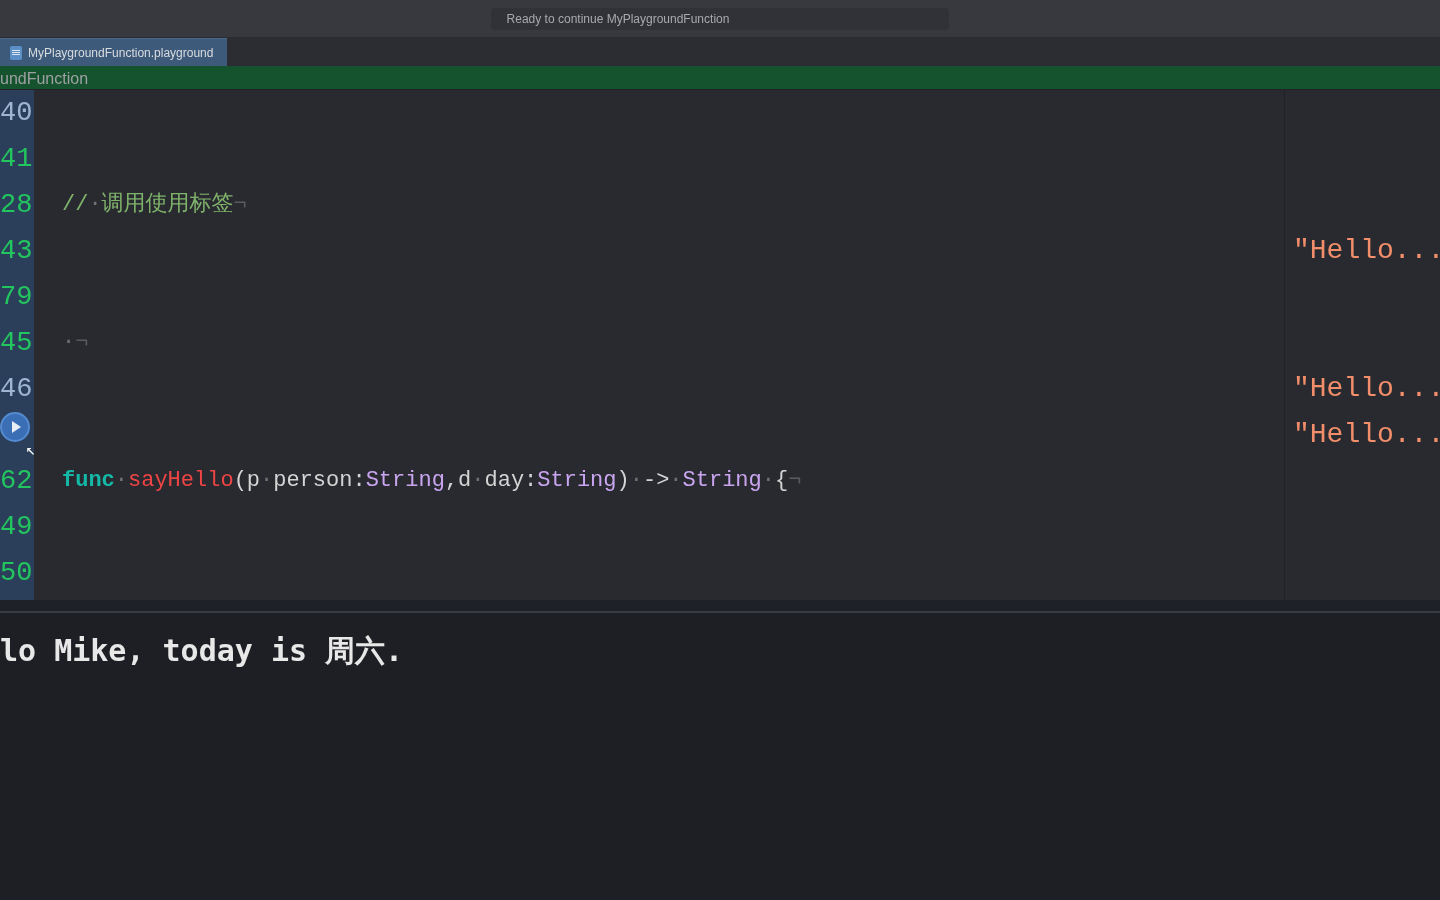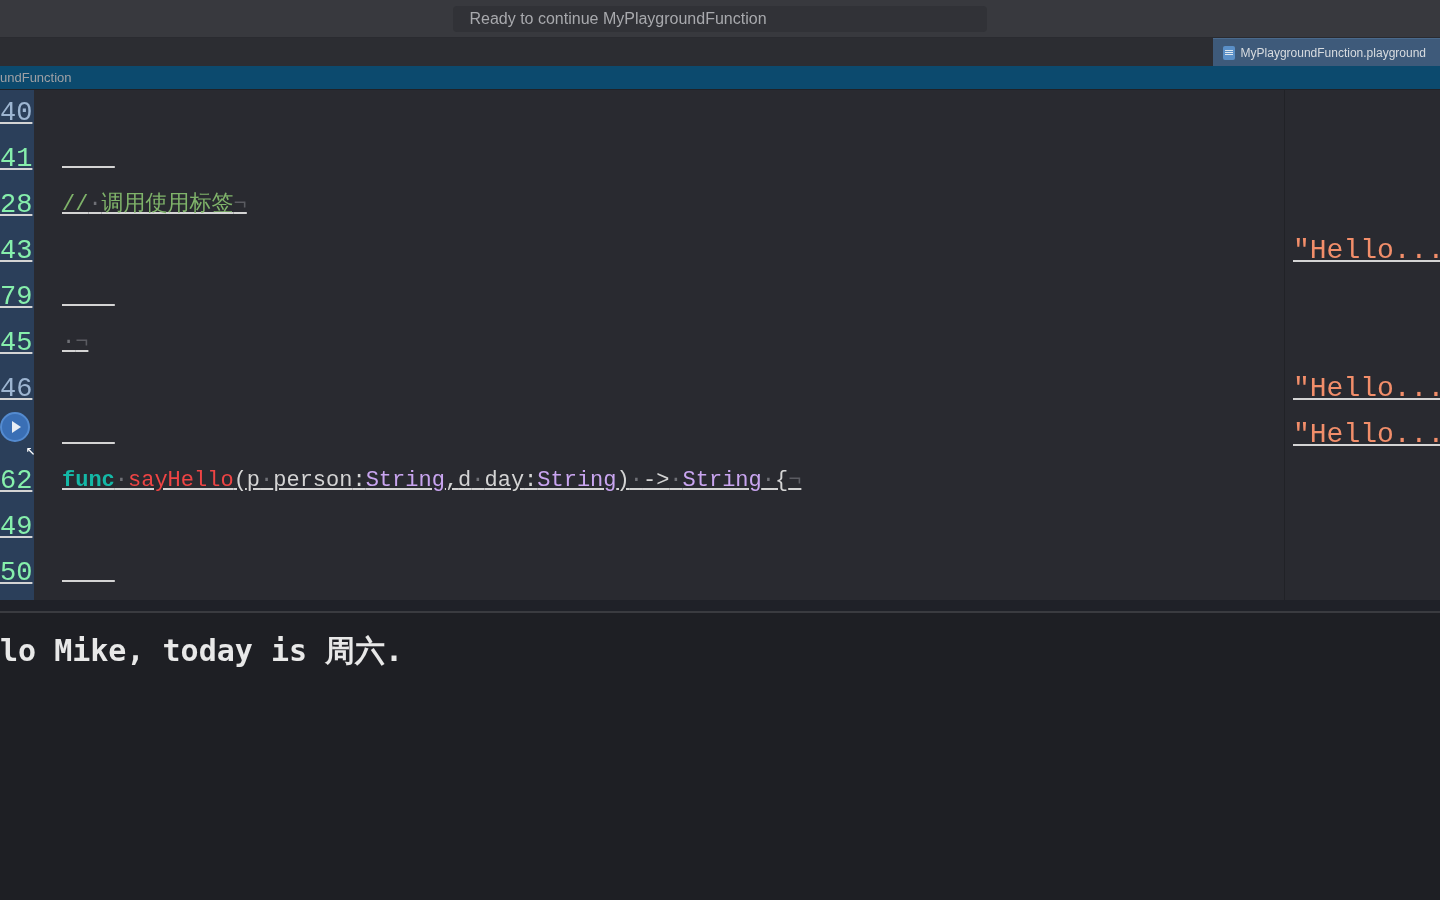--- a/index.html
+++ b/index.html
@@ -15,31 +15,30 @@
   height: 38px;
   background: #38393e;
   display: flex;
   align-items: center;
   justify-content: center;
   border-bottom: 1px solid #2a2b30;
 }
 .status-pill {
   background: #313237;
   color: #a8a9ad;
-  font-size: 16px;
+  font-size: 12px;
   padding: 4px 220px 4px 16px;
   border-radius: 4px;
   font-family: -apple-system, BlinkMacSystemFont, sans-serif;
 }
 .tab-bar {
   height: 28px;
   background: #2c2d32;
   display: flex;
   align-items: stretch;
-  justify-content: flex-end;
 }
 .tab {
   background: #3e5a7a;
   display: flex;
   align-items: center;
   gap: 6px;
   padding: 0 14px 0 10px;
   font-size: 12px;
   color: #d8dce0;
   font-family: -apple-system, BlinkMacSystemFont, sans-serif;
@@ -53,45 +52,44 @@
 }
 .file-icon::after {
   content: '';
   position: absolute;
   top: 4px; left: 2px; right: 2px;
   height: 1px; background: #dfe8f0;
   box-shadow: 0 2px 0 #dfe8f0, 0 4px 0 #dfe8f0;
 }
 .breadcrumb {
   height: 24px;
-  background: #0c4a6e;
+  background: #14532d;
   color: #9fa0a4;
-  font-size: 13px;
+  font-size: 16px;
   padding: 4px 8px 0 0;
   font-family: -apple-system, BlinkMacSystemFont, sans-serif;
   border-bottom: 1px solid #212227;
 }
 .editor-row {
   display: flex;
   height: 510px;
   position: relative;
-  text-decoration: underline;
 }
 .gutter {
   width: 34px;
   background: #2b3f5a;
   font-size: 27px;
   color: #9db5d1;
   text-align: right;
   line-height: 46px;
   padding-right: 2px;
   position: relative;
 }
 .gutter .ln { height: 46px; }
-.gutter .dim { color: #86efac; }
+.gutter .dim { color: #22c55e; }
 .play-row {
   position: absolute;
   left: 0;
   width: 30px;
   height: 30px;
   background: #3a6fb5;
   border: 2px solid #548bd0;
   border-radius: 50%;
   display: flex;
   align-items: center;

